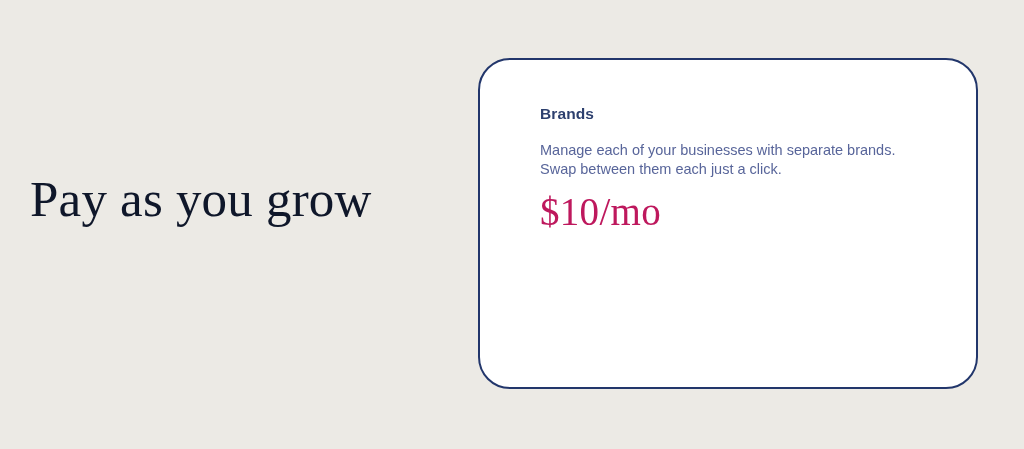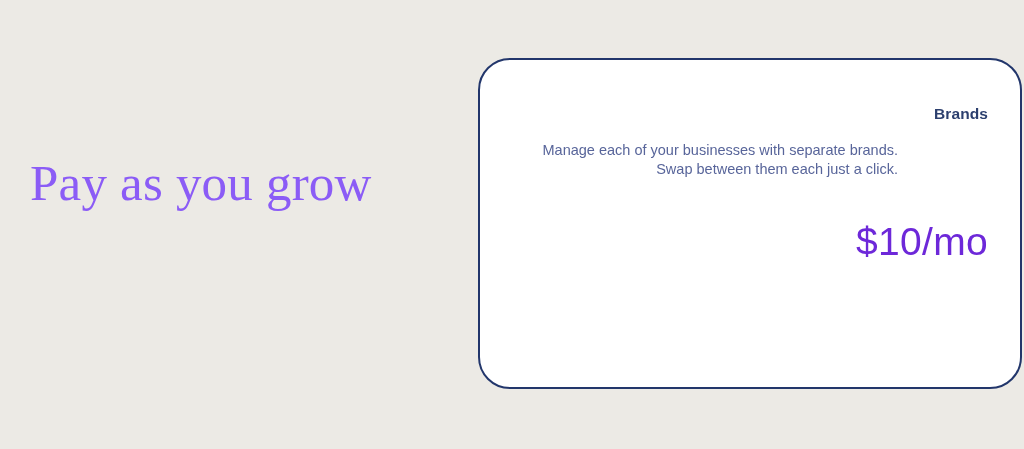--- a/index.html
+++ b/index.html
@@ -20,43 +20,42 @@
     position: relative;
     width: 1024px;
     height: 449px;
     background: #eceae5;
   }
 
   
   .headline {
     position: absolute;
     left: 30px;
-    top: 120px;
+    top: 136px;
     width: 420px;
     font-family: "Liberation Serif", "DejaVu Serif", serif;
     font-size: 51px;
     line-height: 58px;
     font-weight: 400;
     letter-spacing: 0.2px;
-    color: #8b5cf6;
+    color: #0f172a;
     white-space: nowrap;
   }
 
   
   .card {
     position: absolute;
     left: 478px;
     top: 58px;
-    width: 544px;
+    width: 500px;
     height: 331px;
     box-sizing: border-box;
     background: #ffffff;
     border: 2px solid #22366b;
     border-radius: 32px;
-    text-align: right;
   }
 
   .card-inner {
     position: absolute;
     left: 60px;
     top: 44px;
     right: 32px;
   }
 
   .card-title {
@@ -71,27 +70,27 @@
   .card-desc {
     margin: 17px 0 0 0;
     font-size: 14.5px;
     line-height: 19px;
     font-weight: 400;
     color: #58659a;
     max-width: 358px;
   }
 
   .card-price {
-    margin: 40px 0 0 0;
-    font-family: Liberation Sans, sans-serif;
+    margin: 10px 0 0 0;
+    font-family: Liberation Serif, serif;
     font-size: 39px;
     line-height: 46px;
     font-weight: 400;
     letter-spacing: 0.3px;
-    color: #6d28d9;
+    color: #be185d;
   }
 
   .card-note {
     margin: 19px 0 0 0;
     font-size: 13.5px;
     line-height: 18px;
     font-weight: 400;
     color: #5b6698;
   }
 </style>

